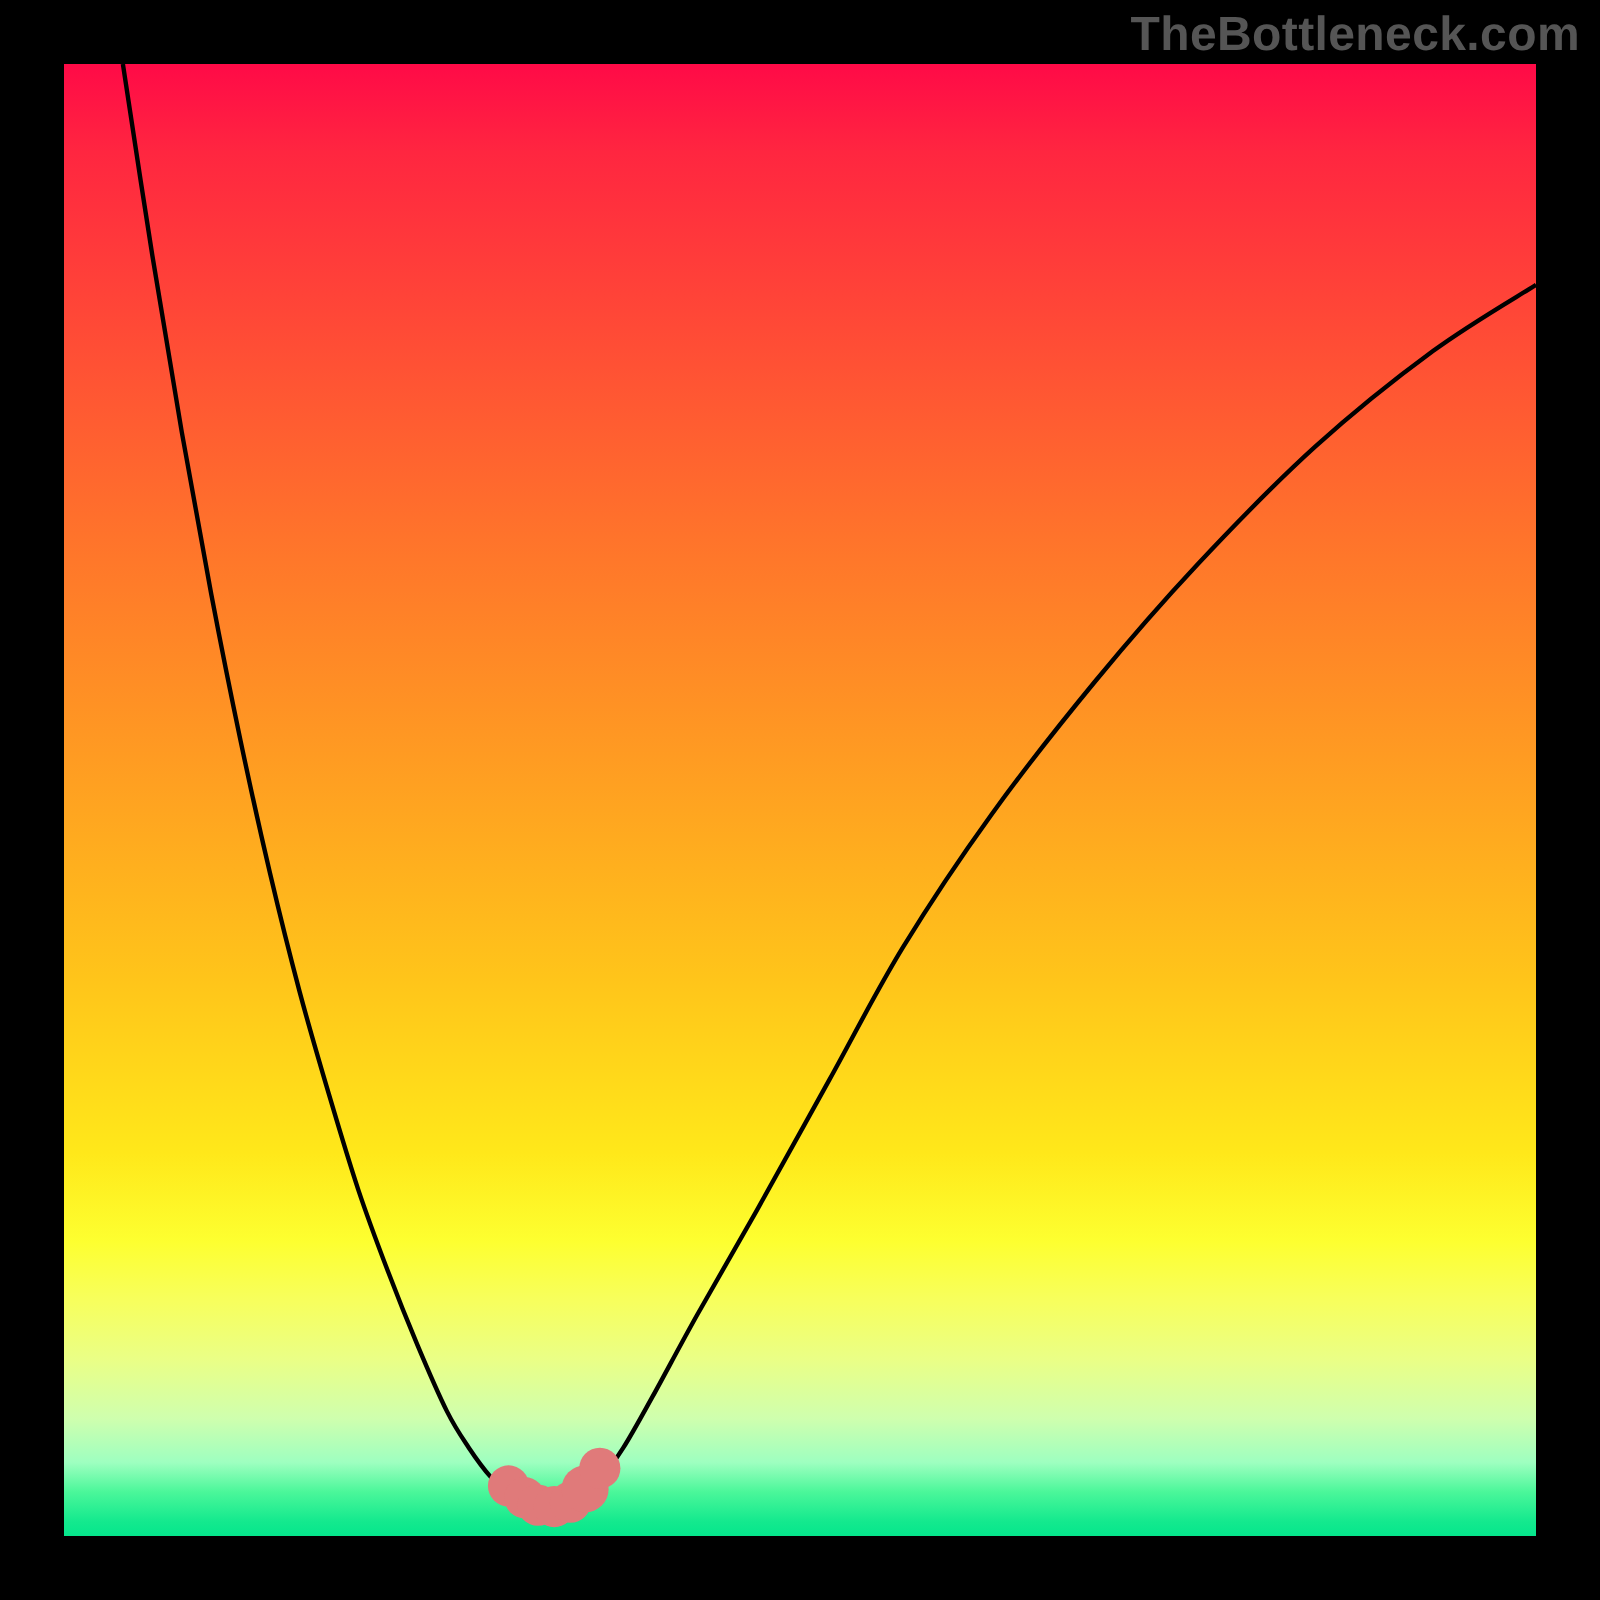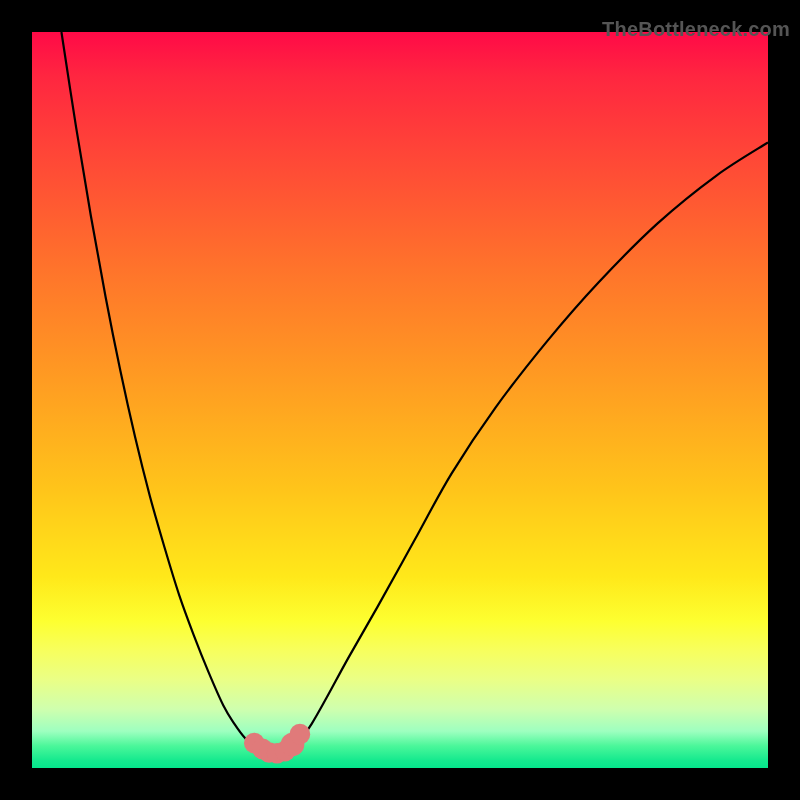--- a/index.html
+++ b/index.html
@@ -14,24 +14,24 @@
   .frame {
     position: absolute;
     top: 0;
     left: 0;
     width: 800px;
     height: 800px;
     background: #000;
   }
   .watermark {
     position: absolute;
-    top: 18px;
+    top: 4px;
     right: 10px;
     color: #555;
-    font-size: 20px;
+    font-size: 24px;
     font-weight: 600;
     letter-spacing: 0.2px;
     z-index: 5;
   }
   .plot {
     position: absolute;
     left: 32px;
     top: 32px;
     width: 736px;
     height: 736px;

